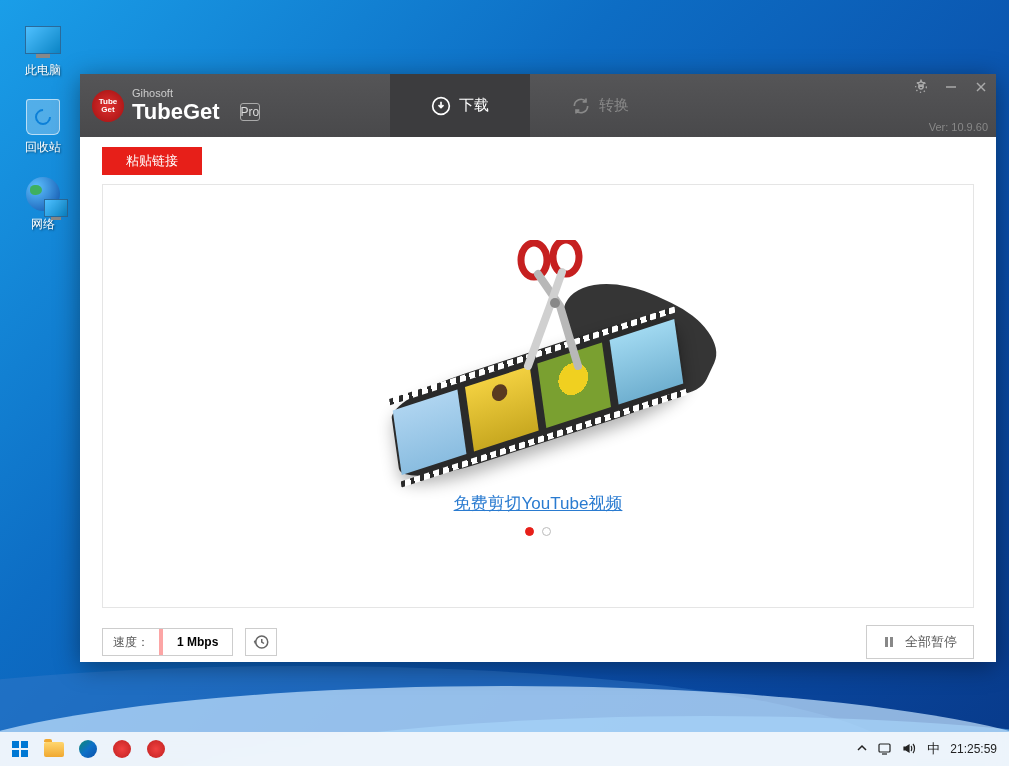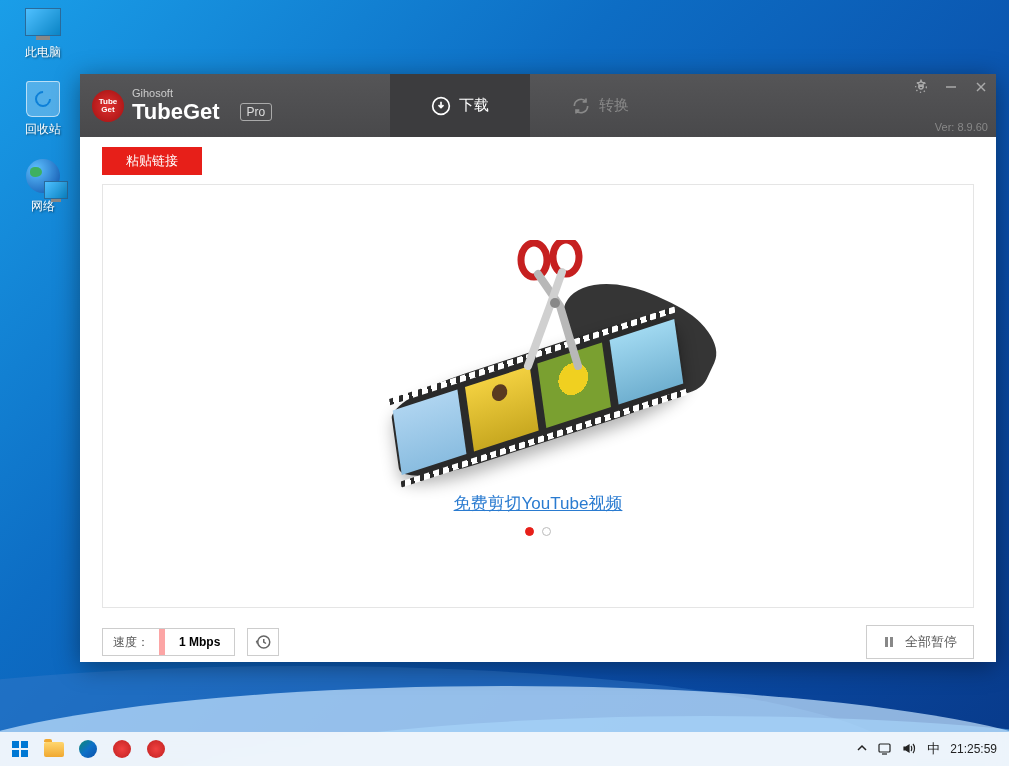--- a/index.html
+++ b/index.html
@@ -2,40 +2,40 @@
 <html><head>
 <meta charset="utf-8">
 <style>
 *{margin:0;padding:0;box-sizing:border-box;font-family:"Microsoft YaHei",Arial,sans-serif;}
 body{width:1009px;height:766px;overflow:hidden;position:relative;background:linear-gradient(135deg,#1a9ee8 0%,#0d6dc4 35%,#0a4da8 70%,#083a8a 100%);}
 .desktop-waves{position:absolute;bottom:0;left:0;right:0;height:280px;overflow:hidden;}
 .wave{position:absolute;width:120%;height:200px;border-radius:50%;}
 .w1{background:rgba(200,230,255,0.7);bottom:-120px;left:-10%;}
 .w2{background:rgba(100,180,240,0.6);bottom:-150px;left:10%;}
 .w3{background:rgba(50,120,200,0.5);bottom:-100px;left:-30%;}
-.desktop-icons{position:absolute;top:2px;left:8px;width:70px;}
+.desktop-icons{position:absolute;top:20px;left:8px;width:70px;}
 .desktop-icon{display:flex;flex-direction:column;align-items:center;margin-bottom:18px;cursor:pointer;}
 .desktop-icon .icon-box{width:40px;height:40px;display:flex;align-items:center;justify-content:center;}
 .desktop-icon .label{color:#fff;font-size:12px;margin-top:2px;text-shadow:1px 1px 2px rgba(0,0,0,0.5);}
 .mon{width:36px;height:28px;background:linear-gradient(135deg,#4fc0ff,#0a84c5);border:1px solid #2a6a9a;position:relative;}
 .mon::after{content:'';position:absolute;bottom:-5px;left:50%;transform:translateX(-50%);width:14px;height:4px;background:#888;}
 .bin{width:34px;height:36px;background:rgba(220,240,255,0.3);border:1.5px solid rgba(255,255,255,0.6);border-radius:3px 3px 6px 6px;display:flex;align-items:center;justify-content:center;}
 .bin-inner{width:16px;height:16px;border:2px solid #0d80d8;border-radius:50%;border-top-color:transparent;transform:rotate(45deg);}
 .globe{width:34px;height:34px;background:radial-gradient(circle at 30% 30%,#5ec0ff,#0a4da8);border-radius:50%;position:relative;}
 .globe::before{content:'';position:absolute;top:8px;left:4px;width:12px;height:10px;background:#3eb060;border-radius:40% 50% 50% 40%;}
 .globe-mon{position:absolute;bottom:-6px;right:-8px;width:24px;height:18px;background:linear-gradient(135deg,#4fc0ff,#0a84c5);border:1px solid #2a6a9a;}
 .globe-mon::after{content:'';position:absolute;bottom:-4px;left:50%;transform:translateX(-50%);width:10px;height:3px;background:#888;}
 
 .app-window{position:absolute;top:74px;left:80px;width:916px;height:588px;background:#fff;box-shadow:0 4px 24px rgba(0,0,0,0.4);display:flex;flex-direction:column;}
 .title-bar{height:63px;background:linear-gradient(#555557,#49494b);display:flex;align-items:center;position:relative;}
 .app-logo{width:32px;height:32px;background:radial-gradient(circle,#e03030,#a01010);border-radius:50%;margin-left:12px;display:flex;flex-direction:column;align-items:center;justify-content:center;color:#fff;font-size:8px;font-weight:bold;line-height:8px;}
 .title-text{margin-left:8px;color:#fff;}
 .title-text .company{font-size:11px;color:#ccc;}
 .title-text .product{font-size:22px;font-weight:bold;display:flex;align-items:center;gap:20px;}
-.pro-badge{display:inline-flex;align-items:center;justify-content:center;height:18px;padding:0 6px;border:1px solid #aaa;border-radius:3px;font-size:12px;color:#ddd;font-weight:normal;}
+.pro-badge{display:inline-flex;align-items:center;justify-content:center;height:18px;padding:0 0;border:1px solid #aaa;border-radius:3px;font-size:12px;color:#ddd;font-weight:normal;}
 .tabs{display:flex;margin-left:auto;height:100%;position:absolute;left:310px;top:0;}
 .tab{width:140px;display:flex;align-items:center;justify-content:center;gap:8px;color:#898989;font-size:15px;cursor:pointer;}
 .tab.active{background:#3c3c3e;color:#ffffff;}
 .tab svg{width:20px;height:20px;}
 .win-controls{position:absolute;right:0;top:0;display:flex;}
 .win-btn{width:30px;height:26px;display:flex;align-items:center;justify-content:center;color:#aaa;cursor:pointer;}
 .version{position:absolute;right:8px;bottom:4px;color:#888;font-size:11px;}
 
 .toolbar{height:47px;display:flex;align-items:center;padding:12px 22px;border-bottom:0;}
 .paste-btn{width:100px;height:28px;background:#e71f19;color:#fff;font-size:13px;border:none;cursor:pointer;}
@@ -57,21 +57,21 @@
 .strip-curl{position:absolute;width:160px;height:90px;background:#2a2a2a;border-radius:50% 40% 40% 50%;transform:rotate(25deg);top:60px;left:210px;opacity:0.95;}
 .scissors{position:absolute;top:8px;left:160px;z-index:5;}
 .promo-link{color:#2a7bd0;font-size:17px;text-decoration:underline;margin-top:0;cursor:pointer;}
 .dots{margin-top:12px;display:flex;gap:8px;}
 .dot{width:9px;height:9px;border-radius:50%;background:#fff;border:1px solid #bbb;cursor:pointer;}
 .dot.active{background:#e71f19;border-color:#e71f19;}
 
 .status-bar{height:40px;display:flex;align-items:center;padding:0 22px 0;gap:12px;}
 .speed-box{display:flex;align-items:center;height:28px;border:1px solid #cdcdcd;}
 .speed-label{padding:0 10px;font-size:12px;color:#555;}
-.speed-value{padding:0 14px;font-size:12px;font-weight:bold;border-left:6px solid #fca5a5;height:100%;display:flex;align-items:center;}
+.speed-value{padding:0 14px;font-size:12px;font-weight:bold;border-left:4px solid #fca5a5;height:100%;display:flex;align-items:center;}
 .history-btn{width:32px;height:28px;border:1px solid #cdcdcd;display:flex;align-items:center;justify-content:center;cursor:pointer;color:#666;}
 .pause-all-btn{margin-left:auto;height:28px;padding:16px 16px;border:1px solid #cdcdcd;background:#fff;display:flex;align-items:center;gap:10px;font-size:13px;color:#555;cursor:pointer;}
 
 .taskbar{position:absolute;bottom:0;left:0;right:0;height:34px;background:rgba(245,248,252,0.9);backdrop-filter:blur(10px);display:flex;align-items:center;padding:0 4px;}
 .tb-item{width:32px;height:28px;display:flex;align-items:center;justify-content:center;cursor:pointer;border-radius:3px;margin-right:2px;}
 .tb-start{display:grid;grid-template-columns:1fr 1fr;grid-template-rows:1fr 1fr;gap:1.5px;width:16px;height:16px;}
 .tb-start span{background:#0078d4;}
 .tb-folder{width:20px;height:15px;background:linear-gradient(#ffd66e,#f0a830);border-radius:2px;position:relative;}
 .tb-folder::before{content:'';position:absolute;top:-3px;left:0;width:8px;height:3px;background:#f0a830;border-radius:2px 2px 0 0;}
 .tb-edge{width:18px;height:18px;background:linear-gradient(135deg,#0d8a70,#0d70c8,#0c50a8);border-radius:50%;}
@@ -154,21 +154,21 @@
             <line x1="1" y1="6" x2="11" y2="6"></line>
           </svg>
       </div>
       <div class="win-btn">
         <svg width="12" height="12" viewBox="0 0 12 12" stroke="currentColor" stroke-width="1.5">
             <line x1="2" y1="2" x2="10" y2="10"></line>
             <line x1="10" y1="2" x2="2" y2="10"></line>
           </svg>
       </div>
     </div>
-    <div class="version">Ver: 8.9.60</div>
+    <div class="version">Ver: 10.9.60</div>
   </div>
 
   <div class="toolbar">
     <button class="paste-btn">粘贴链接</button>
   </div>
 
   <div class="content">
     <div class="promo">
       <div class="film-illustration">
         <div class="strip-curl"></div>

